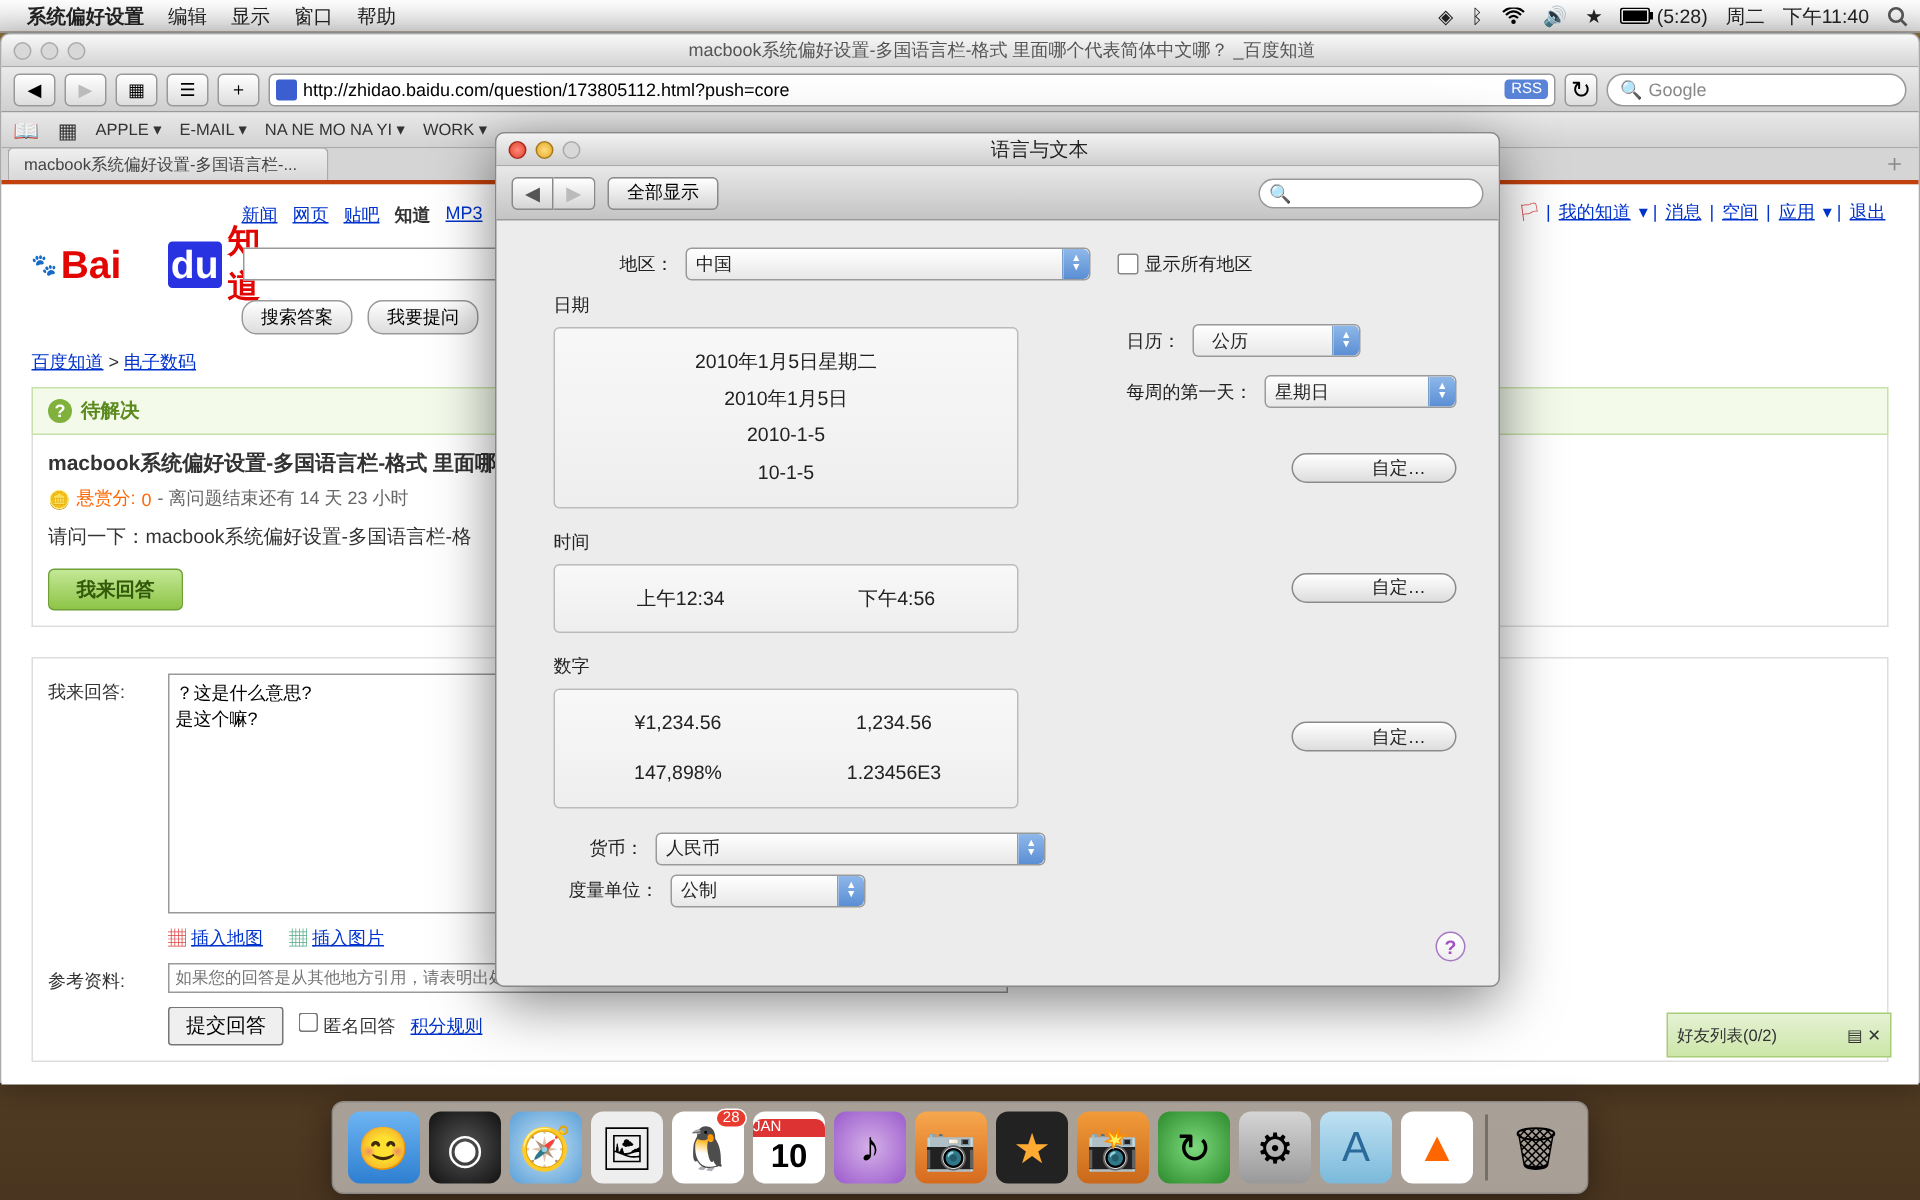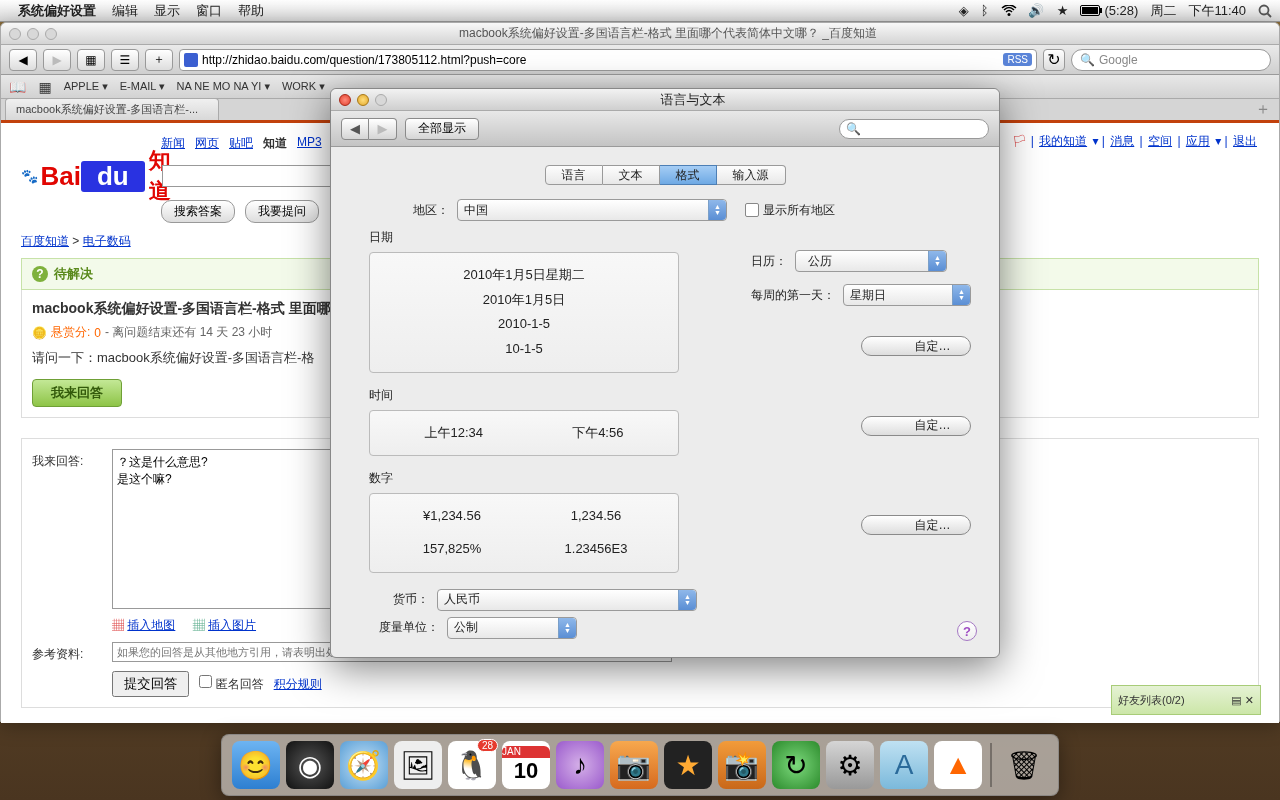--- a/index.html
+++ b/index.html
@@ -70,21 +70,21 @@
 .answerform .row { display: flex; margin-bottom: 8px; }
 .answerform .label { width: 80px; font-size: 12px; padding-top: 4px; }
 .answerform textarea { width: 560px; height: 160px; border: 1px solid #999; font-size: 12px; padding: 4px; resize: none; }
 .answerform .links { font-size: 12px; }
 .answerform .links a { color: #0033cc; text-decoration: underline; margin-right: 14px; }
 .answerform input[type=text] { width: 560px; height: 20px; border: 1px solid #999; font-size: 11px; color: #999; padding: 0 4px; }
 .submitrow { margin-left: 80px; display:flex; align-items:center; gap: 10px; font-size:12px; }
 .submitrow button { padding: 2px 10px; }
 .submitrow a { color:#0033cc; text-decoration:underline; }
 
-.friendbar { position:absolute; right: 18px; bottom: 8px; width: 150px; height: 20px; background: linear-gradient(#e5f2d4,#cce6a8); border:1px solid #a8cc78; font-size:11px; display:flex; align-items:center; padding:14px 6px; gap:4px; }
+.friendbar { position:absolute; right: 18px; bottom: 18px; width: 150px; height: 20px; background: linear-gradient(#e5f2d4,#cce6a8); border:1px solid #a8cc78; font-size:11px; display:flex; align-items:center; padding:14px 6px; gap:4px; }
 
 
 .prefs { position: absolute; top: 88px; left: 330px; width: 670px; height: 570px; background: #ececec; border: 1px solid #888; border-radius: 6px; box-shadow: 0 10px 40px rgba(0,0,0,0.5); }
 .prefs .ptitle { height: 22px; background: linear-gradient(#f2f2f2,#cfcfcf); border-bottom: 1px solid #aaa; border-radius: 6px 6px 0 0; display:flex; align-items:center; }
 .ptraffic { display:flex; gap:6px; padding-left:8px; }
 .ptraffic .r { width:12px;height:12px;border-radius:50%;background:radial-gradient(#ff8a7a,#e2402d);border:1px solid #a82817; }
 .ptraffic .y { width:12px;height:12px;border-radius:50%;background:radial-gradient(#ffdd7a,#e2a82d);border:1px solid #a87817; }
 .ptraffic .g { width:12px;height:12px;border-radius:50%;background:#d8d8d8;border:1px solid #aaa; }
 .ptitle .txt { flex:1; text-align:center; font-size:13px; color:#222; }
 
@@ -222,21 +222,21 @@
       <a>新闻</a>
       <a>网页</a>
       <a>贴吧</a>
       <span class="cur">知道</span>
       <a>MP3</a>
     </div>
     <div class="logo-row">
       <div class="logo">
         <span style="color:#2932e1;font-size:14px;margin-right:2px;">🐾</span>
         <span class="b">Bai</span>
-          <span class="ai" style="background:#2932e1;color:#fff;padding:0 16px;border-radius:3px;">du</span>
+          <span class="ai" style="background:#2932e1;color:#fff;padding:0 2px;border-radius:3px;margin-left:31px;">du</span>
           <span class="zhidao">知道</span>
       </div>
       <div class="searchline"><input type="text" style=""></div>
     </div>
     <div class="btnrow">
       <button>搜索答案</button>
       <button>我要提问</button>
     </div>
     <div class="crumb">
       <a>百度知道</a> &gt;
@@ -300,26 +300,20 @@
     <div class="navbtns">
       <div class="nb">◀</div>
       <div class="nb">▶</div>
     </div>
     <div class="showall">全部显示</div>
     <div class="psearch">
       <span>🔍</span>
     </div>
   </div>
   <div class="pbody">
-    <div class="segtabs">
-      <div class="st">语言</div>
-      <div class="st">文本</div>
-      <div class="st active">格式</div>
-      <div class="st">输入源</div>
-    </div>
 
     <div class="formrow" style="margin-left:30px;">
       <div class="flabel">地区：</div>
       <div class="select" style="width:270px;">
         <span>中国</span>
           <span class="arrow">▲<br>▼</span>
       </div>
       <div class="check">
         <span class="box"></span>
           <span>显示所有地区</span>
@@ -332,21 +326,21 @@
         <div class="samplebox" style="width:310px;">
           <div>2010年1月5日星期二</div>
           <div>2010年1月5日</div>
           <div>2010-1-5</div>
           <div>10-1-5</div>
         </div>
       </div>
       <div class="right">
         <div class="rrow">
           <div class="rlabel">日历：</div>
-          <div class="select" style="width:152px;padding-left:12px;">
+          <div class="select" style="width:112px;padding-left:12px;">
               <span>公历</span>
               <span class="arrow">▲<br>▼</span>
             </div>
         </div>
         <div class="rrow">
           <div class="rlabel">每周的第一天：</div>
           <div class="select" style="width:130px;">
               <span>星期日</span>
               <span class="arrow">▲<br>▼</span>
             </div>
@@ -367,21 +361,21 @@
         <div class="custbtn" style="margin-top:8px;">自定…</div>
       </div>
     </div>
 
     <div class="section-label">数字</div>
     <div class="two-col">
       <div class="left">
         <div class="samplebox" style="width:310px;display:grid;grid-template-columns:1fr 1fr;row-gap:8px;">
           <span>¥1,234.56</span>
             <span>1,234.56</span>
-          <span>157,825%</span>
+          <span>147,898%</span>
             <span>1.23456E3</span>
         </div>
       </div>
       <div class="right">
         <div class="custbtn" style="margin-top:24px;">自定…</div>
       </div>
     </div>
 
     <div class="formrow" style="margin-top:10px;margin-left:10px;">
       <div class="flabel">货币：</div>

